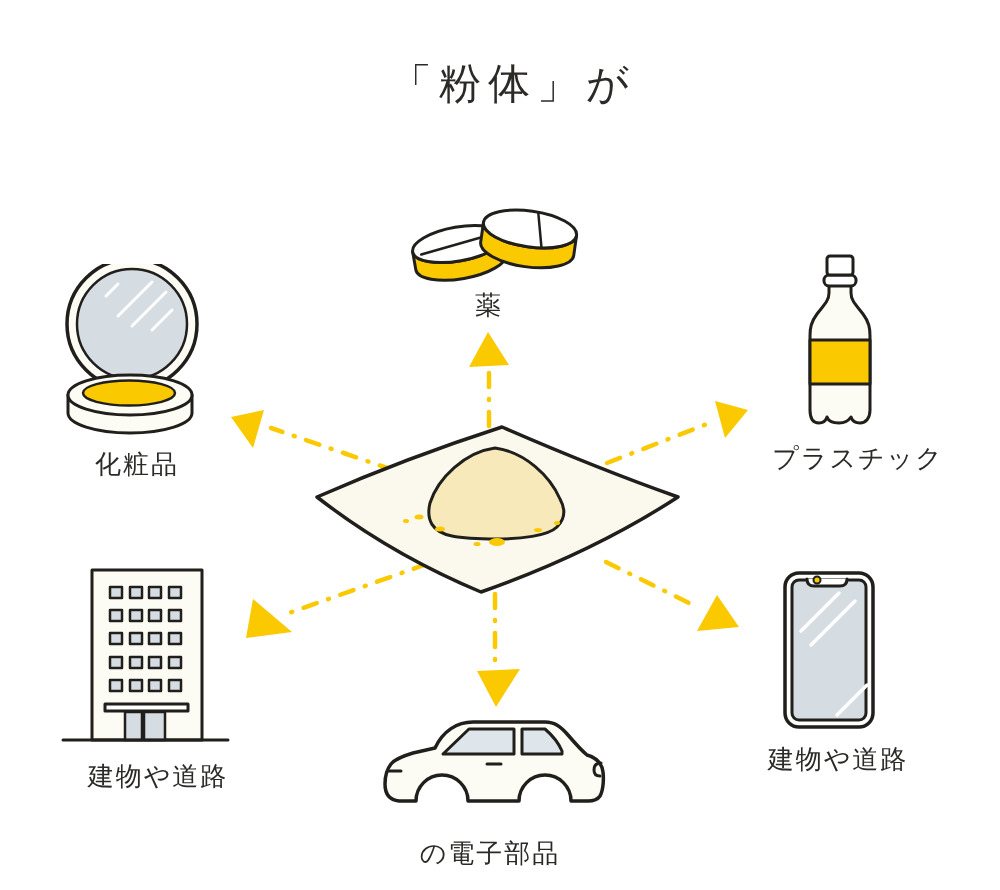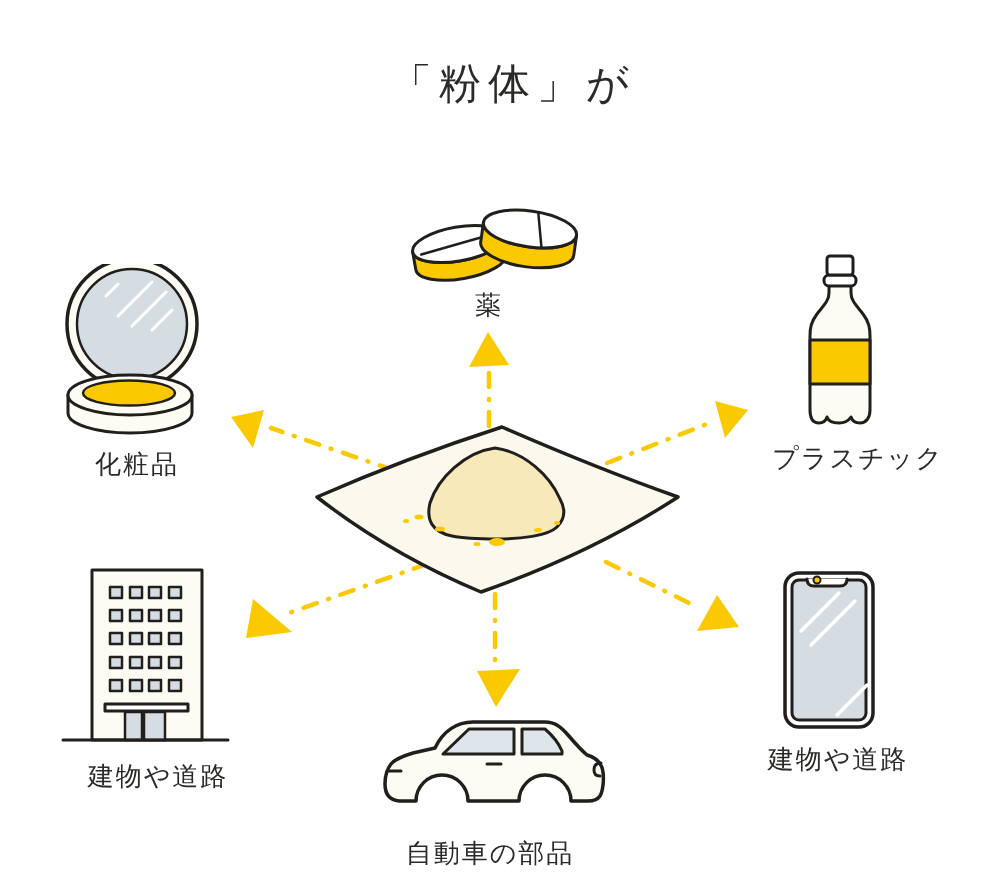--- a/index.html
+++ b/index.html
@@ -184,16 +184,16 @@
                L 60 45 C 68 28 82 19 98 19 L 170 19 C 180 19 186 24 193 32
                C 199 39 206 47 212 52 C 222 55 227 61 228 69 C 229 77 228 88 225 93
                C 223 96 219 98 213 98 L 196 98 A 26 26 0 0 0 144 98 L 93 98
                A 26 26 0 0 0 41 98 Z" style="fill:var(--offwhite)" class="ol" stroke-width="3.5"></path>
       <path d="M 68 51 L 94 26 L 139 26 L 139 51 Z" style="fill:var(--window)" class="ol" stroke-width="3"></path>
       <path d="M 147 26 L 170 26 C 177 32 184 41 187 48 L 187 51 L 147 51 Z" style="fill:var(--window)" class="ol" stroke-width="3"></path>
       <line x1="112" y1="61" x2="126" y2="61" class="ol" stroke-width="3"></line>
       <line x1="13" y1="68" x2="26" y2="68" class="ol" stroke-width="3"></line>
       <path d="M 226 60 C 221 60 219 63 219 67 C 219 71 221 73 225 73" fill="none" class="ol" stroke-width="3"></path>
     </svg>
-    <div class="label lbl-car">自動車の部品</div>
+    <div class="label lbl-car">の電子部品</div>
   </div>
 
 </div>
 
 </body></html>

